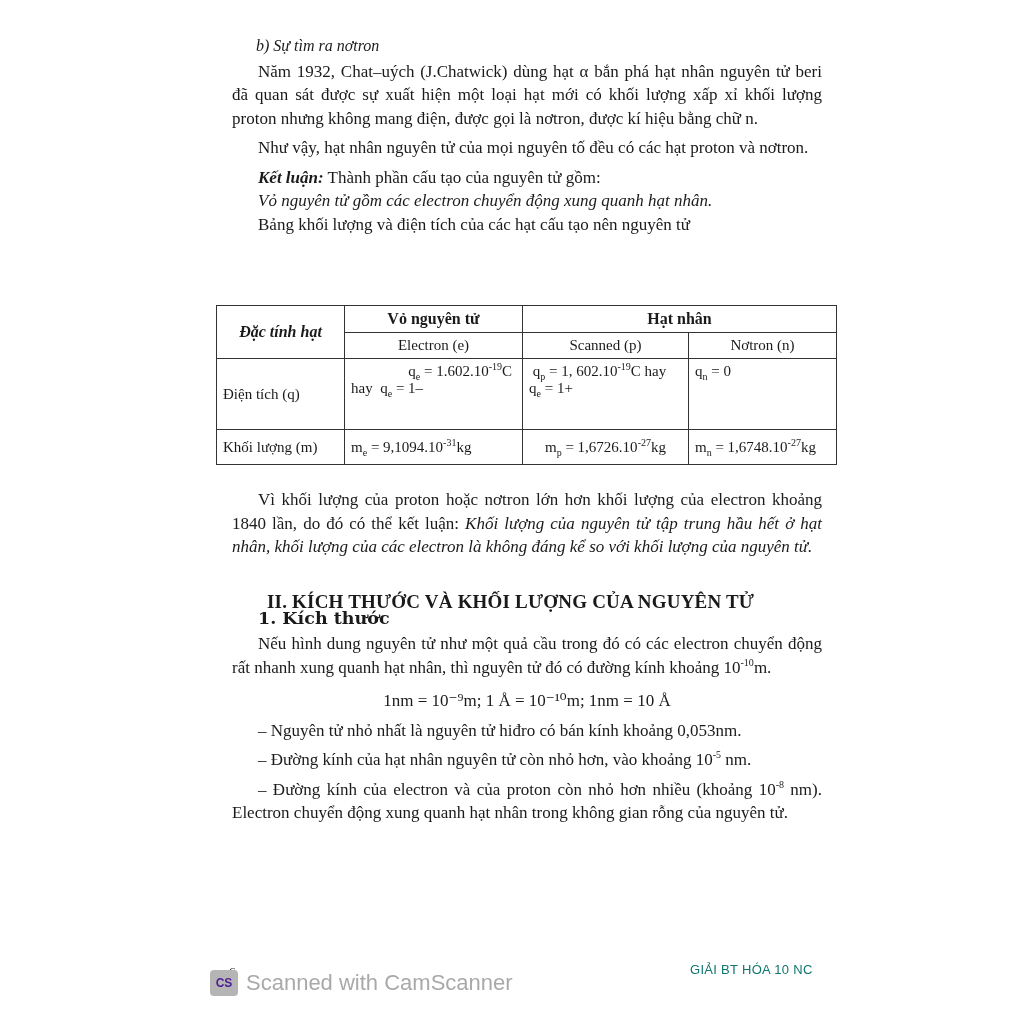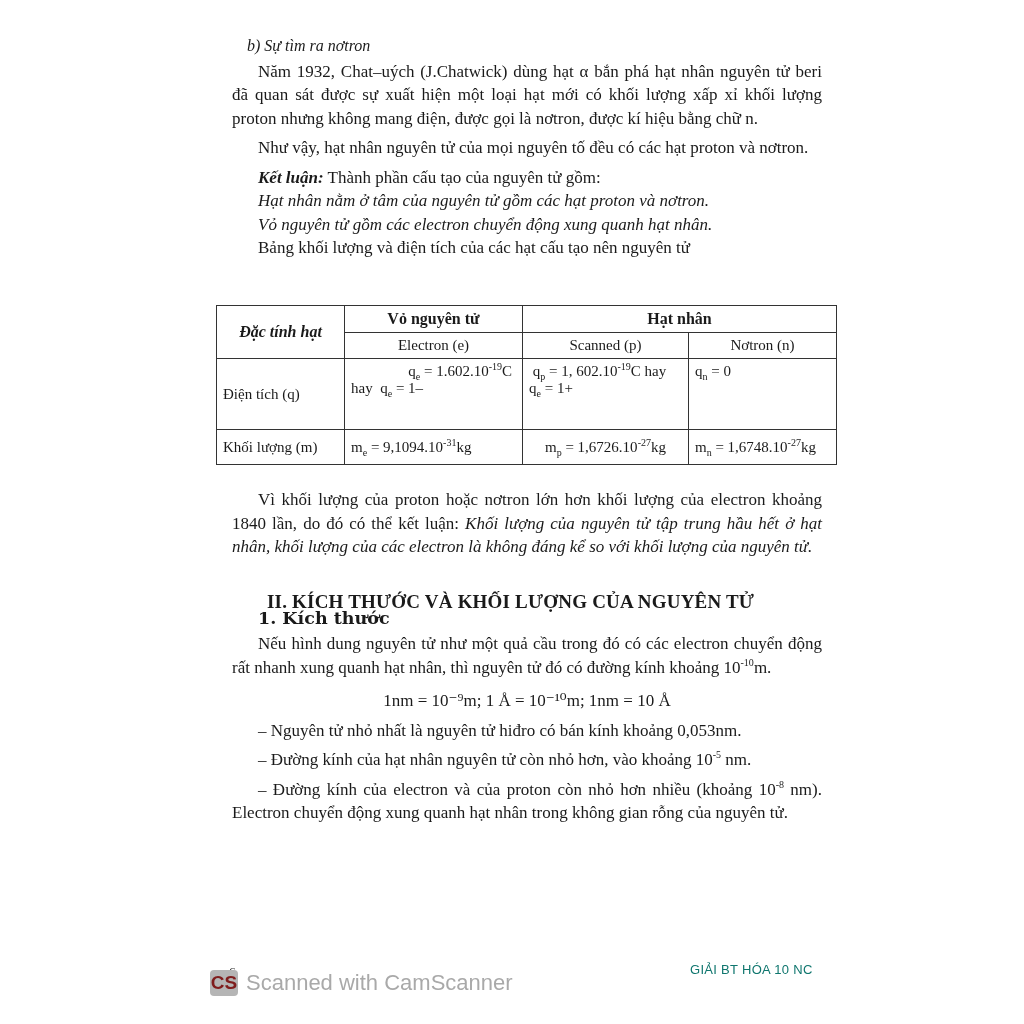--- a/index.html
+++ b/index.html
@@ -6,21 +6,21 @@
   body {
     width: 1024px; height: 1024px; background: #ffffff; position: relative; overflow: hidden;
     font-family: "DejaVu Serif", "Liberation Serif", serif; color: #1a1a1a;
   }
   .page {
     position: absolute; left: 232px; top: 18px; width: 590px;
     font-family: "Liberation Serif", "DejaVu Serif", serif; font-size: 17px; line-height: 23.5px;
   }
   .para { margin: 0; text-align: justify; }
   .indent { text-indent: 26px; }
-  .sub-heading { font-style: italic; margin-left: 15px; font-size: 16px; margin-bottom: 2px; }
+  .sub-heading { font-style: italic; margin-left: 24px; font-size: 16px; margin-bottom: 2px; }
   .italic { font-style: italic; }
   .boldital { font-weight: bold; font-style: italic; }
   .line { margin: 0 0 0 26px; }
   .gap { margin-top: 6px; }
   sup { font-size: 10px; line-height: 0; }
   sub { font-size: 10px; line-height: 0; }
 
   table.particles {
     position: absolute; left: 216px; top: 305px; width: 621px;
     border-collapse: collapse; font-family: "Liberation Serif", "DejaVu Serif", serif; font-size: 15px;
@@ -46,40 +46,39 @@
     font-family: "Liberation Serif", "DejaVu Serif", serif; font-size: 17px; line-height: 23.5px; }
   .formula { text-align: center; margin: 10px 0 6px 0; }
   .angstrom { position: relative; display: inline-block; }
   .angstrom .ring { position: absolute; top: -9px; left: 2px; font-size: 9px; }
 
   .footer-left {
     position: absolute; left: 210px; top: 970px; display: flex; align-items: center; gap: 8px;
     font-family: "Liberation Sans", "DejaVu Sans", sans-serif; color: #a9a9a9; font-size: 22px;
   }
   .cs-logo {
-    width: 28px; height: 26px; background: #b5b5b5; border-radius: 4px; color: #7f1d1d;
-    font-size: 19px; font-weight: bold; display: flex; align-items: center; justify-content: center;
+    width: 28px; height: 26px; background: #b5b5b5; border-radius: 4px; color: #4c1d95;
+    font-size: 12px; font-weight: bold; display: flex; align-items: center; justify-content: center;
     font-family: "Liberation Sans", sans-serif; position: relative;
   }
   .page-num { position: absolute; left: 229px; top: 964px; font-size: 13px; color: #222;
     font-family: "Liberation Serif", serif; }
   .footer-right {
     position: absolute; left: 690px; top: 962px; font-family: Liberation Sans, sans-serif;
     font-size: 13px; color: #0f766e; letter-spacing: 0.3px;
   }
 </style>
 </head>
 <body>
 
 <div class="page">
   <p class="sub-heading">b) Sự tìm ra nơtron</p>
   <p class="para indent">Năm 1932, Chat–uých (J.Chatwick) dùng hạt α bắn phá hạt nhân nguyên tử beri đã quan sát được sự xuất hiện một loại hạt mới có khối lượng xấp xỉ khối lượng proton nhưng không mang điện, được gọi là nơtron, được kí hiệu bằng chữ n.</p>
   <p class="para indent gap">Như vậy, hạt nhân nguyên tử của mọi nguyên tố đều có các hạt proton và nơtron.</p>
   <p class="line gap"><span class="boldital">Kết luận:</span><span> Thành phần cấu tạo của nguyên tử gồm:</span></p>
-  <p class="line italic">Hạt nhân nằm ở tâm của nguyên tử gồm các hạt proton và nơtron.</p>
   <p class="line italic">Vỏ nguyên tử gồm các electron chuyển động xung quanh hạt nhân.</p>
   <p class="line">Bảng khối lượng và điện tích của các hạt cấu tạo nên nguyên tử</p>
 </div>
 
 <table class="particles">
   <tbody>
       <tr>
     <th rowspan="2" class="h-prop">Đặc tính hạt</th>
     <th class="h-shell">Vỏ nguyên tử</th>
     <th colspan="2">Hạt nhân</th>

